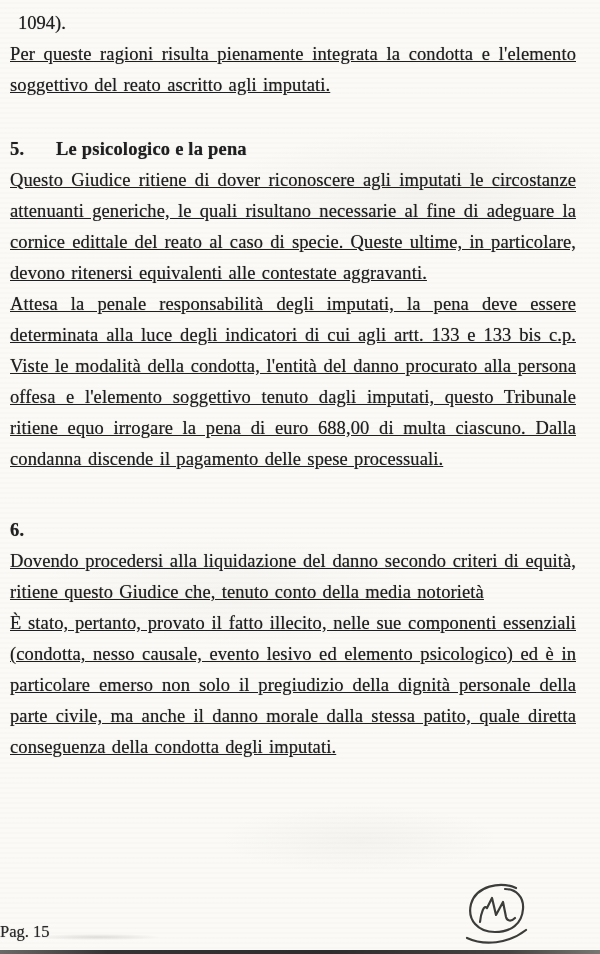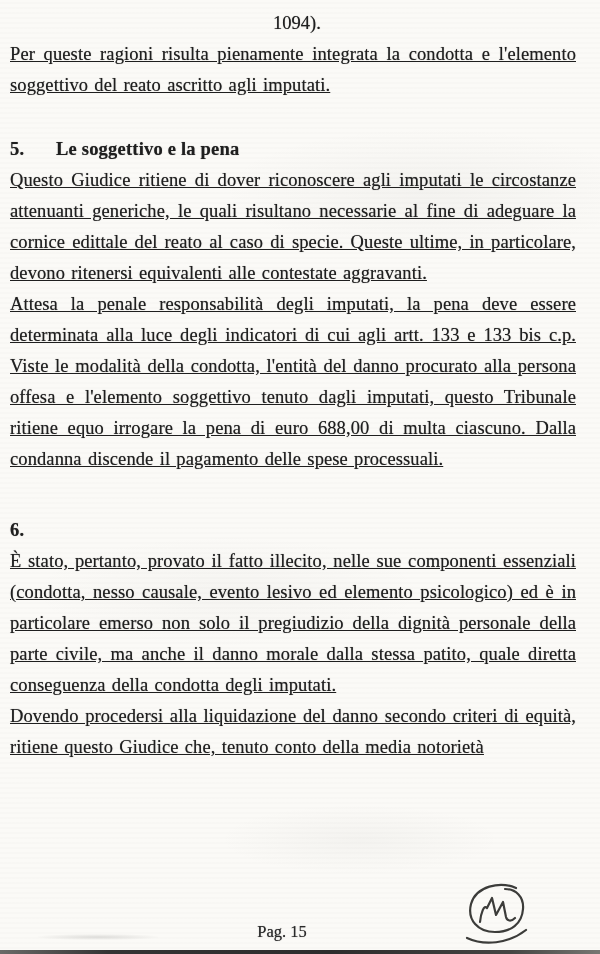--- a/index.html
+++ b/index.html
@@ -32,45 +32,43 @@
     text-shadow: 0 0 0.8px rgba(30,30,30,0.65);
   }
 
   p.body-para {
     text-align: justify;
     word-spacing: 1.5px;
     letter-spacing: 0.1px;
     text-decoration: underline;
   }
 
-  p.frag-line { text-align: center; margin-left: 8px; }
+  p.frag-line { text-align: left; margin-left: 8px; }
 
   .section-heading {
     font-weight: bold;
     display: flex;
     letter-spacing: 0.2px;
   }
   .section-heading .sec-num {
     display: inline-block;
     width: 46px;
     flex: 0 0 46px;
   }
   .heading-5 { margin-top: 33px; }
   .heading-6 { margin-top: 40px; }
 
   .page-footer {
     position: absolute;
     left: 0;
     width: 484px;
     bottom: 12px;
-    text-align: center;
     font-size: 16.5px;
     color: #2a2a2a;
     text-shadow: 0 0 0.8px rgba(30,30,30,0.6);
-    margin-left: 40px;
   }
 
   .signature-wrap {
     position: absolute;
     right: 62px;
     top: 880px;
     width: 80px;
     height: 68px;
   }
   .signature-wrap svg { width: 100%; height: 100%; }
@@ -99,35 +97,35 @@
 <div class="scan-page">
 
   <div class="scan-text">
 
     <p class="frag-line">1094).</p>
 
     <p class="body-para">Per queste ragioni risulta pienamente integrata la condotta e l'elemento soggettivo del reato ascritto agli imputati.</p>
 
     <div class="section-heading heading-5">
       <span class="sec-num">5.</span>
-      <span class="sec-title">Le soggettivo e la pena</span>
+      <span class="sec-title">Le psicologico e la pena</span>
     </div>
 
     <p class="body-para">Questo Giudice ritiene di dover riconoscere agli imputati le circostanze attenuanti generiche, le quali risultano necessarie al fine di adeguare la cornice edittale del reato al caso di specie. Queste ultime, in particolare, devono ritenersi equivalenti alle contestate aggravanti.</p>
 
     <p class="body-para">Attesa la penale responsabilità degli imputati, la pena deve essere determinata alla luce degli indicatori di cui agli artt. 133 e 133 bis c.p. Viste le modalità della condotta, l'entità del danno procurato alla persona offesa e l'elemento soggettivo tenuto dagli imputati, questo Tribunale ritiene equo irrogare la pena di euro 688,00 di multa ciascuno. Dalla condanna discende il pagamento delle spese processuali.</p>
 
     <div class="section-heading heading-6">
       <span class="sec-num">6.</span>
     </div>
 
 
+    <p class="body-para">Dovendo procedersi alla liquidazione del danno secondo criteri di equità, ritiene questo Giudice che, tenuto conto della media notorietà</p>
+
     <p class="body-para">È stato, pertanto, provato il fatto illecito, nelle sue componenti essenziali (condotta, nesso causale, evento lesivo ed elemento psicologico) ed è in particolare emerso non solo il pregiudizio della dignità personale della parte civile, ma anche il danno morale dalla stessa patito, quale diretta conseguenza della condotta degli imputati.</p>
-
-    <p class="body-para">Dovendo procedersi alla liquidazione del danno secondo criteri di equità, ritiene questo Giudice che, tenuto conto della media notorietà</p>
 
   </div>
 
   <div class="scan-smudge"></div>
 
   <div class="page-footer">
     <span>Pag. 15</span>
   </div>
 
   <div class="signature-wrap">

